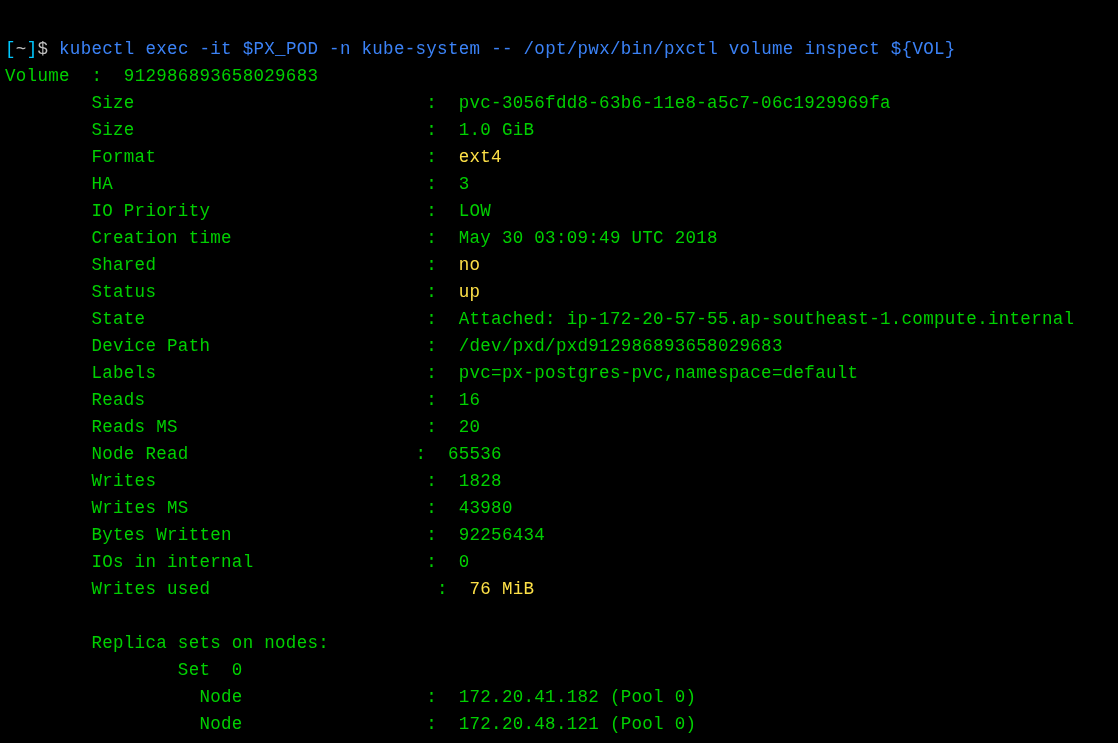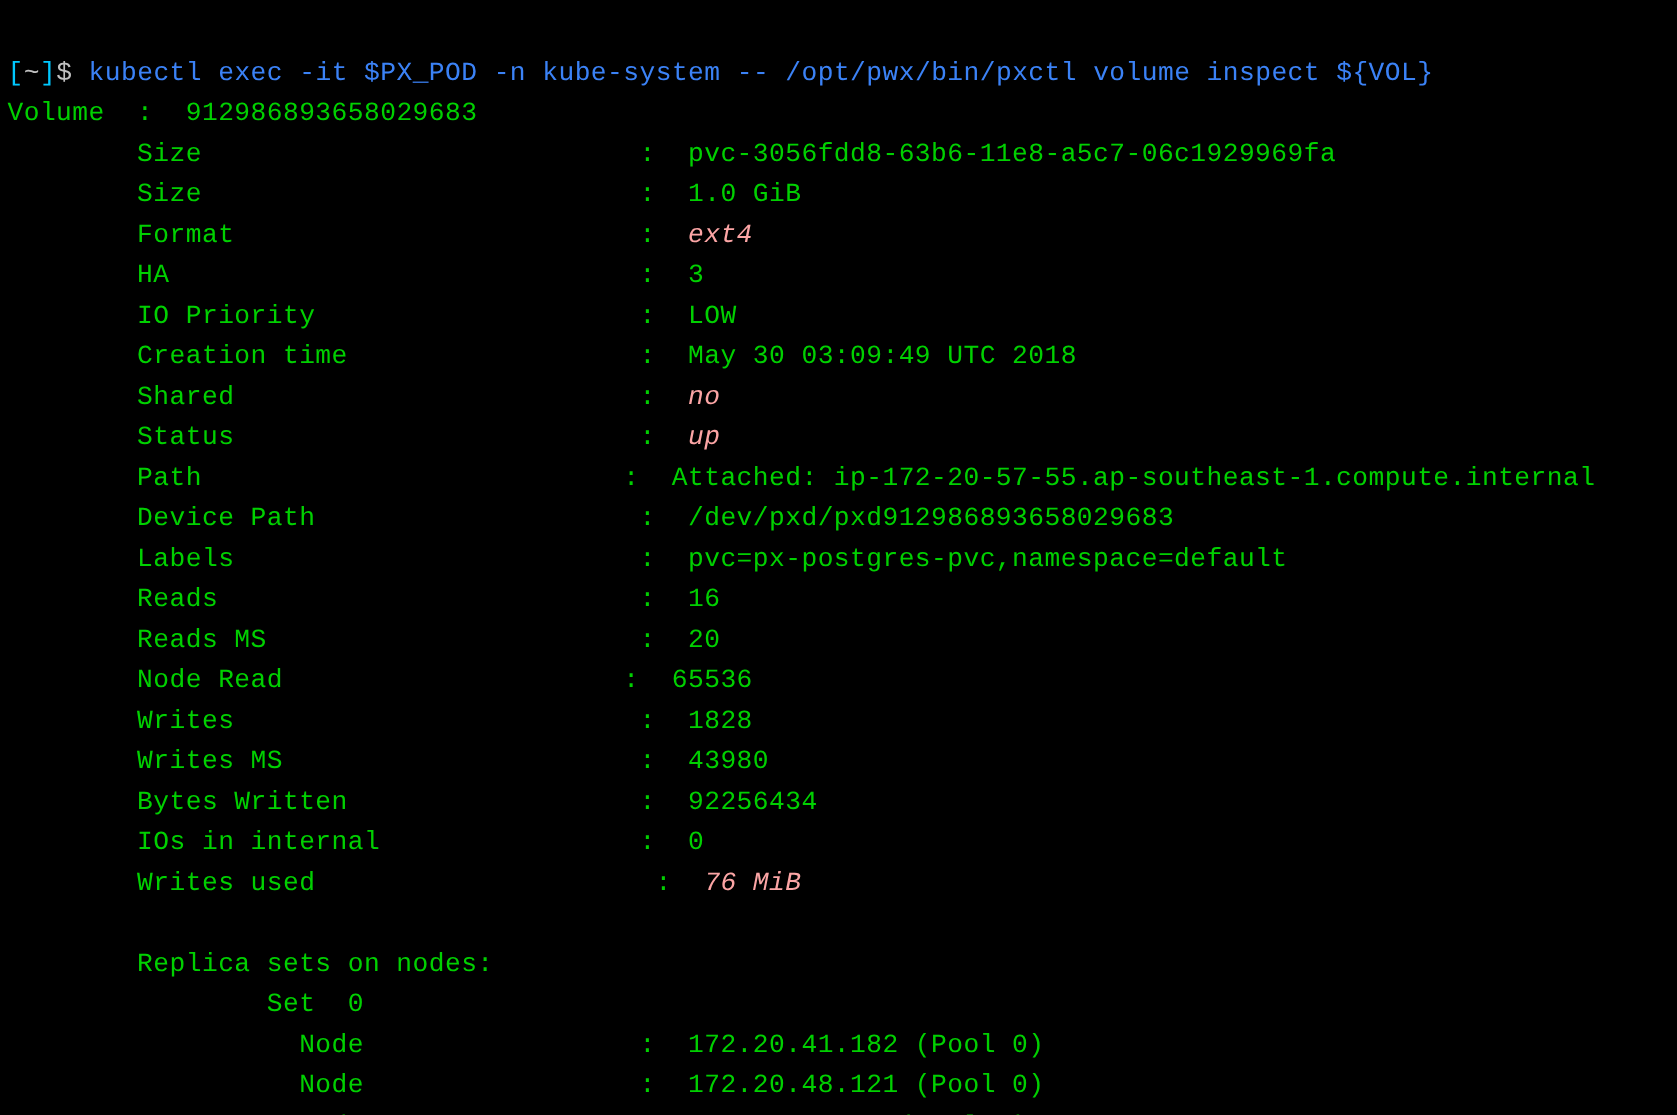--- a/index.html
+++ b/index.html
@@ -16,38 +16,38 @@
     line-height: 27px;
     color: #00d000;
     padding: 9px 5px 5px 5px;
     white-space: pre;
     font-weight: normal;
     letter-spacing: 0.3px;
   }
   .bracket { color: #00c8ff; }
   .tilde   { color: #c0c0c0; }
   .dollar  { color: #c0c0c0; }
-  .accent  { color: #fca5a5; font-style: italic; }
+  .accent  { color: #fde047; }
   .cmd     { color: #3b82f6; }
 </style>
 </head>
 <body>
 
 <div class="term">
 <span><span class="bracket">[</span><span class="tilde">~</span><span class="bracket">]</span><span class="dollar">$</span><span class="cmd"> </span><span class="cmd">kubectl exec -it $PX_POD -n kube-system -- /opt/pwx/bin/pxctl volume inspect ${VOL}</span></span>
 <span><span>Volume</span><span>  :  </span><span>912986893658029683</span></span>
 <span id="field-rows"><span><span>        Size                           :  </span><span>pvc-3056fdd8-63b6-11e8-a5c7-06c1929969fa</span></span>
 <span><span>        Size                           :  </span><span>1.0 GiB</span></span>
 <span><span>        Format                         :  </span><span class="accent">ext4</span></span>
 <span><span>        HA                             :  </span><span>3</span></span>
 <span><span>        IO Priority                    :  </span><span>LOW</span></span>
 <span><span>        Creation time                  :  </span><span>May 30 03:09:49 UTC 2018</span></span>
 <span><span>        Shared                         :  </span><span class="accent">no</span></span>
 <span><span>        Status                         :  </span><span class="accent">up</span></span>
-<span><span>        Path                          :  </span><span>Attached: ip-172-20-57-55.ap-southeast-1.compute.internal</span></span>
+<span><span>        State                          :  </span><span>Attached: ip-172-20-57-55.ap-southeast-1.compute.internal</span></span>
 <span><span>        Device Path                    :  </span><span>/dev/pxd/pxd912986893658029683</span></span>
 <span><span>        Labels                         :  </span><span>pvc=px-postgres-pvc,namespace=default</span></span>
 <span><span>        Reads                          :  </span><span>16</span></span>
 <span><span>        Reads MS                       :  </span><span>20</span></span>
 <span><span>        Node Read                     :  </span><span>65536</span></span>
 <span><span>        Writes                         :  </span><span>1828</span></span>
 <span><span>        Writes MS                      :  </span><span>43980</span></span>
 <span><span>        Bytes Written                  :  </span><span>92256434</span></span>
 <span><span>        IOs in internal                :  </span><span>0</span></span>
 <span><span>        Writes used                     :  </span><span class="accent">76 MiB</span></span>

